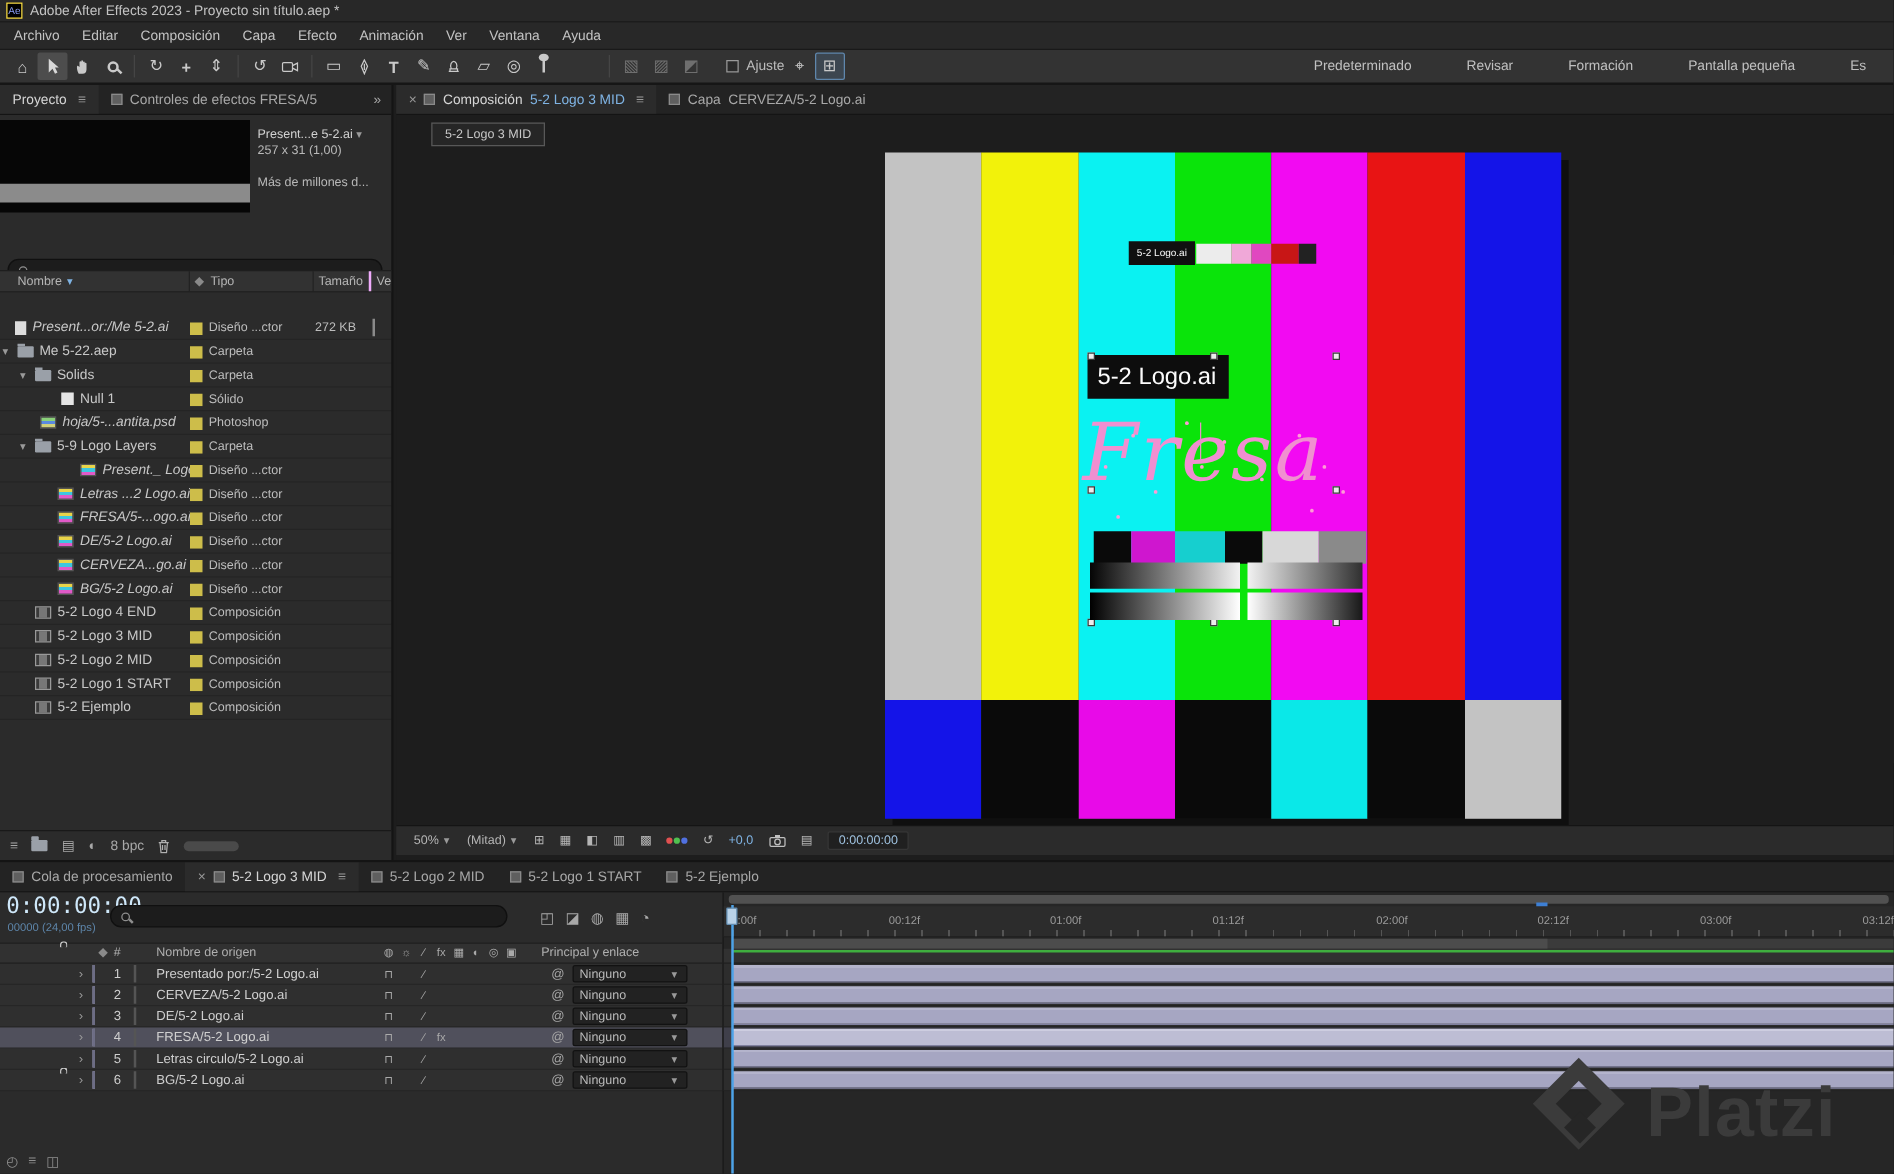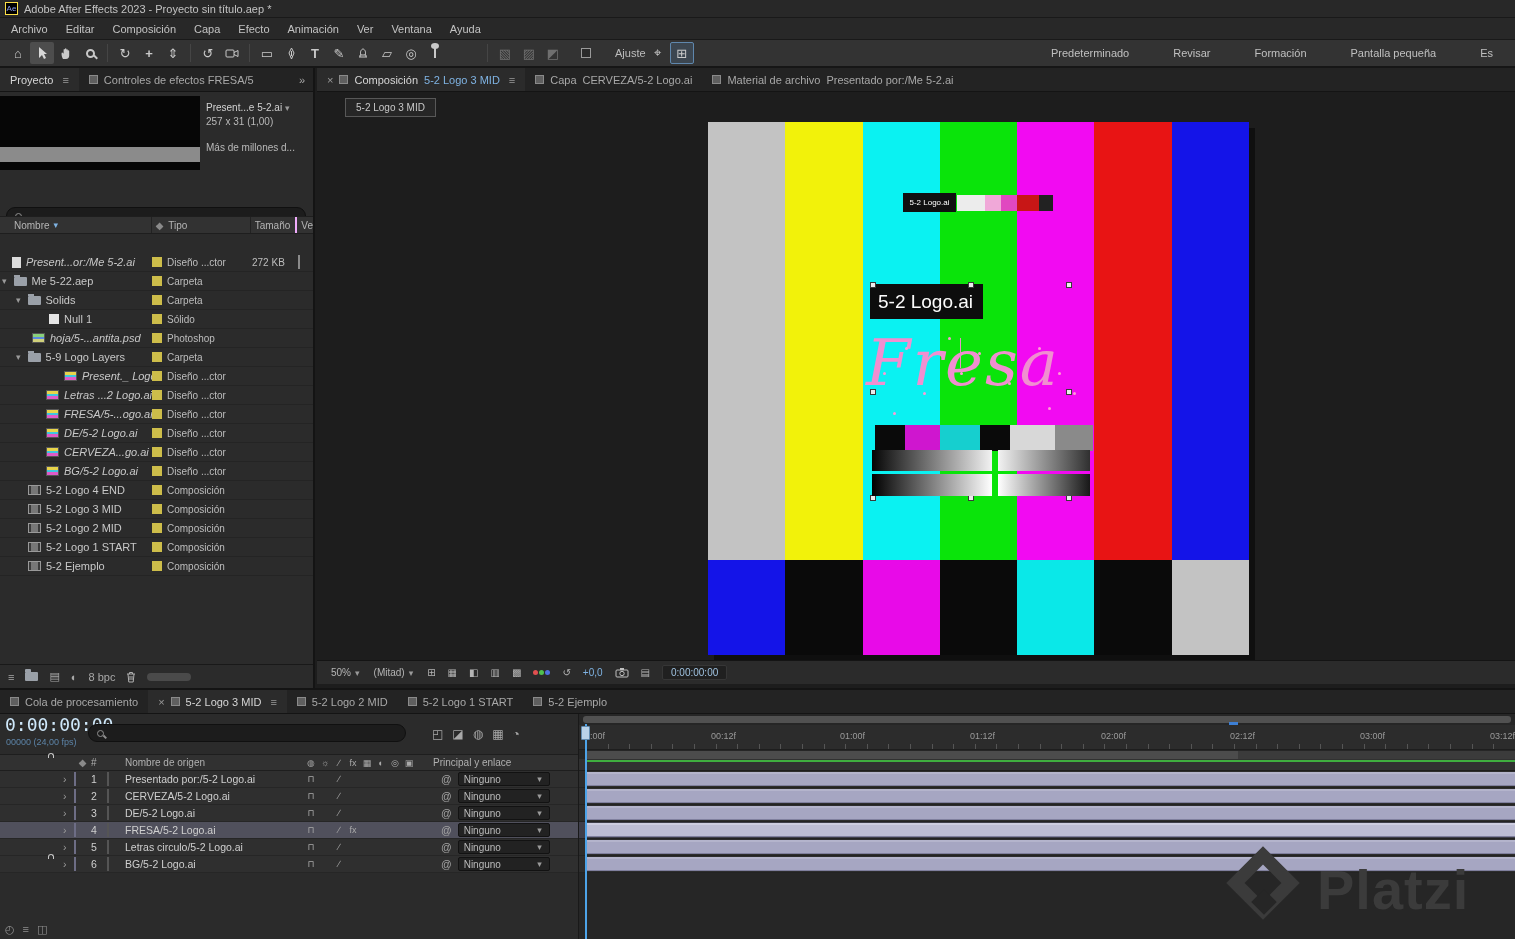--- a/index.html
+++ b/index.html
@@ -15,21 +15,21 @@
 .menu-item{padding:0 9px;height:100%;display:flex;align-items:center;color:#c3c3c3}
 #toolbar{position:absolute;top:40px;left:0;right:0;height:28px;background:#333;border-bottom:2px solid #161616;display:flex;align-items:center;padding-left:6px}
 .ticon{width:24px;height:22px;display:flex;align-items:center;justify-content:center;color:#c9c9c9;font-size:13px;flex:none}
 .ticon.active{background:#4d4d4d;border-radius:2px}
 .tsep{width:1px;height:18px;background:#454545;margin:0 5px;flex:none}
 .dim{opacity:.4}
 .mag{width:9px;height:9px;border:2px solid #c9c9c9;border-radius:50%;position:relative}
 .mag::after{content:"";position:absolute;width:5px;height:2px;background:#c9c9c9;transform:rotate(45deg);right:-5px;bottom:-2px}
 .pin{width:2px;height:10px;background:#c9c9c9;position:relative}
 .pin::before{content:"";position:absolute;top:-5px;left:-3px;width:8px;height:6px;border-radius:50%;background:#c9c9c9}
-#ajuste-wrap{display:flex;align-items:center;gap:24px;margin-left:16px}
+#ajuste-wrap{display:flex;align-items:center;gap:6px;margin-left:16px}
 #ajuste-check{width:10px;height:10px;border:1px solid #9a9a9a;background:#2b2b2b}
 .snapbox{border:1px solid #5f87ad;border-radius:2px;background:#3c4650}
 #ws-bar{margin-left:auto;display:flex;align-items:center;height:100%}
 .ws-item{padding:0 22px;height:100%;display:flex;align-items:center;color:#c0c0c0}
 
 .tabbar{height:24px;background:#232323;display:flex;align-items:stretch;border-bottom:1px solid #141414}
 .tab{display:flex;align-items:center;gap:6px;padding:0 10px;color:#a8a8a8}
 .tab.active{background:#2b2b2b;color:#d6d6d6}
 .tab-square{width:9px;height:9px;border:1px solid #8a8a8a;background:#5f5f5f;flex:none}
 .xglyph{color:#9a9a9a}
@@ -47,21 +47,21 @@
 .smag{width:7px;height:7px;border:1.5px solid #8f8f8f;border-radius:50%;position:relative;flex:none}
 .smag::after{content:"";position:absolute;width:4px;height:1.5px;background:#8f8f8f;transform:rotate(45deg);right:-4px;bottom:-2px}
 #proj-header{position:absolute;top:148px;left:0;right:0;height:18px;background:#323232;border-top:1px solid #1e1e1e;border-bottom:1px solid #1e1e1e;display:flex;align-items:center;font-size:10px;color:#b5b5b5}
 #proj-header .hname{width:152px;padding-left:14px;display:flex;align-items:center;gap:4px}
 #proj-header .htype{width:100px;display:flex;align-items:center;gap:5px;border-left:1px solid #222;padding-left:4px;height:100%}
 #proj-header .hsize{width:46px;border-left:1px solid #222;padding-left:4px;height:100%;display:flex;align-items:center}
 #proj-header .hve{flex:1;border-left:2px solid #f0abfc;padding-left:4px;height:100%;display:flex;align-items:center}
 #proj-rows{position:absolute;top:185px;left:0;right:0}
 .prow{height:19px;display:flex;align-items:center;border-bottom:1px solid rgba(0,0,0,.14)}
 .prow .nm{width:152px;display:flex;align-items:center;gap:5px;overflow:hidden;color:#c8c8c8}
-.prow .ty{width:100px;display:flex;align-items:flex-start;gap:5px;font-size:10px;overflow:hidden}
+.prow .ty{width:100px;display:flex;align-items:flex-end;gap:5px;font-size:10px;overflow:hidden}
 .prow .sz{width:46px;font-size:10px}
 .prow .ve{flex:1}
 .it{font-style:italic}
 .tw{color:#9a9a9a;font-size:9px;margin-right:2px}
 .chip{width:10px;height:10px;background:#cdbd4a;flex:none}
 .fold{width:13px;height:9px;background:#9aa0a8;border-radius:1px;position:relative;flex:none}
 .fold::before{content:"";position:absolute;top:-3px;left:0;width:6px;height:3px;background:#9aa0a8;border-radius:1px 1px 0 0}
 .doc{width:9px;height:11px;background:#dcdcdc;flex:none}
 .aiico{width:13px;height:10px;border:1px solid #555;background:linear-gradient(180deg,#e8d44a 0 34%,#3ec6e0 34% 67%,#e05ac8 67% 100%);flex:none}
 .psdico{width:13px;height:10px;border:1px solid #555;background:linear-gradient(180deg,#8ad07a 0 34%,#5a8ae0 34% 67%,#d0d07a 67% 100%);flex:none}
@@ -491,25 +491,20 @@
       <span class="tab-square"></span>
       <span>Composición</span>
       <span class="comp-name">5-2 Logo 3 MID</span>
       <span class="mglyph">≡</span>
     </div>
     <div class="tab">
       <span class="tab-square"></span>
       <span>Capa</span>
       <span>CERVEZA/5-2 Logo.ai</span>
     </div>
-    <div class="tab">
-      <span class="tab-square"></span>
-      <span>Material de archivo</span>
-      <span>Presentado por:/Me 5-2.ai</span>
-    </div>
   </div>
   <div id="subtab">5-2 Logo 3 MID</div>
 
   <div id="stage">
     <div id="bars-top">
       <div class="bar" style="background: rgb(195, 195, 195);"></div>
         <div class="bar" style="background: rgb(242, 242, 10);"></div>
         <div class="bar" style="background: rgb(10, 242, 242);"></div>
         <div class="bar" style="background: rgb(10, 228, 10);"></div>
         <div class="bar" style="background: rgb(242, 10, 242);"></div>

